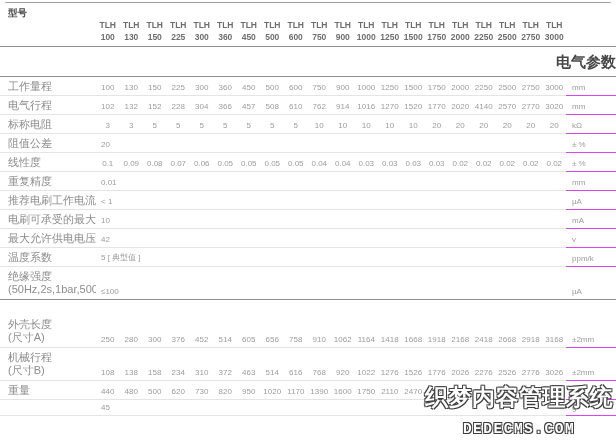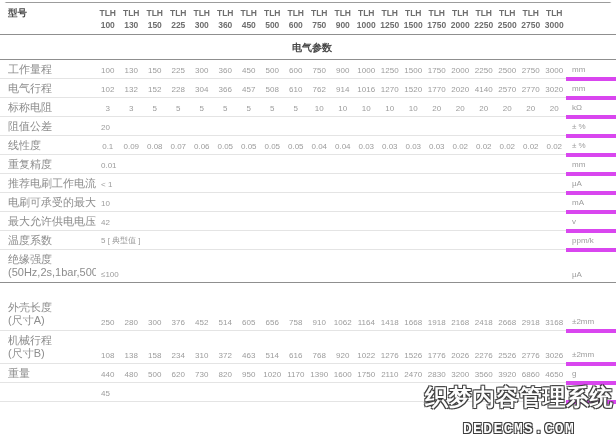--- a/index.html
+++ b/index.html
@@ -15,53 +15,53 @@
     border-collapse:collapse;
     table-layout:fixed;
     width:616px;
     border-top:1px solid #9c9c9c;
     margin-top:2px;
   }
   td,th{margin:0;overflow:hidden;white-space:nowrap;}
   th.model-col{
     font-size:8.5px;font-weight:bold;color:#6e6e6e;
     text-align:center;vertical-align:top;
-    padding:4px 0 3px 0;line-height:12px;
+    padding:16px 0 3px 0;line-height:12px;
     border-bottom:1px solid #8f8f8f;
   }
   th.label-col{
     font-size:9.5px;font-weight:bold;color:#474747;
     text-align:left;vertical-align:top;
     padding:4px 0 3px 8px;
     border-bottom:1px solid #8f8f8f;
   }
   th.unit-col{border-bottom:1px solid #8f8f8f;}
   td.section-title{
-    font-size:10px;font-weight:bold;color:#474747;
-    text-align:center;padding:6px 0 4px 8px;
+    font-size:15px;font-weight:bold;color:#474747;
+    text-align:right;padding:6px 0 4px 8px;
     border-bottom:1px solid #8f8f8f;
     margin-top:20px;
   }
   td.spacer{height:13px;border:none;}
   td.row-label{
     font-size:11px;color:#8d8d8d;text-align:left;
     padding:3px 0 3px 8px;line-height:12px;
     border-bottom:1px solid #e4e4e4;vertical-align:bottom;
   }
   td.val{
     font-size:8px;color:#9c9c9c;text-align:center;
     padding:3px 0;border-bottom:1px solid #e4e4e4;vertical-align:bottom;
   }
   td.span-val{
     font-size:8px;color:#9c9c9c;text-align:left;
     padding:3px 0 3px 5px;border-bottom:1px solid #e4e4e4;vertical-align:bottom;
   }
   td.unit{
     font-size:8px;color:#9c9c9c;text-align:left;
-    padding:3px 0 3px 6px;border-bottom:4px solid #d946ef;vertical-align:bottom;
+    padding:3px 0 3px 6px;border-bottom:1px solid #d946ef;vertical-align:bottom;
   }
   tr.section-end td{border-bottom:1px solid #8f8f8f;}
   tr.two-line td.row-label div{line-height:13px;}
   .watermark{
     position:absolute;right:3px;bottom:5px;
     text-align:center;line-height:1.0;
     font-weight:bold;color:#fdfdfd;
     pointer-events:none;
   }
   .watermark .wm1{

